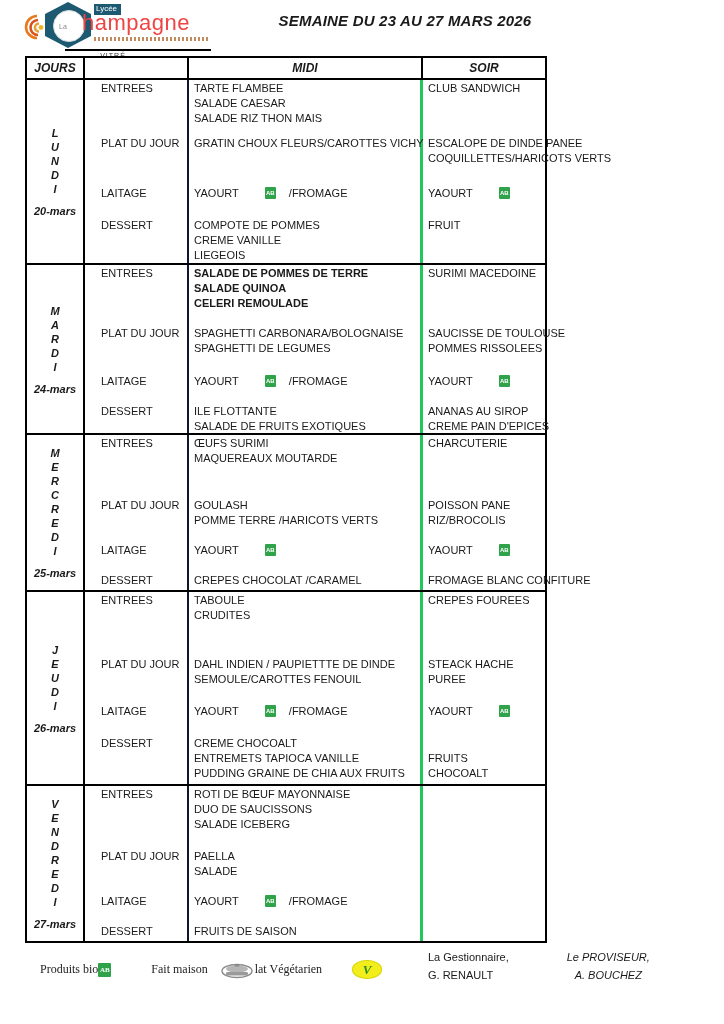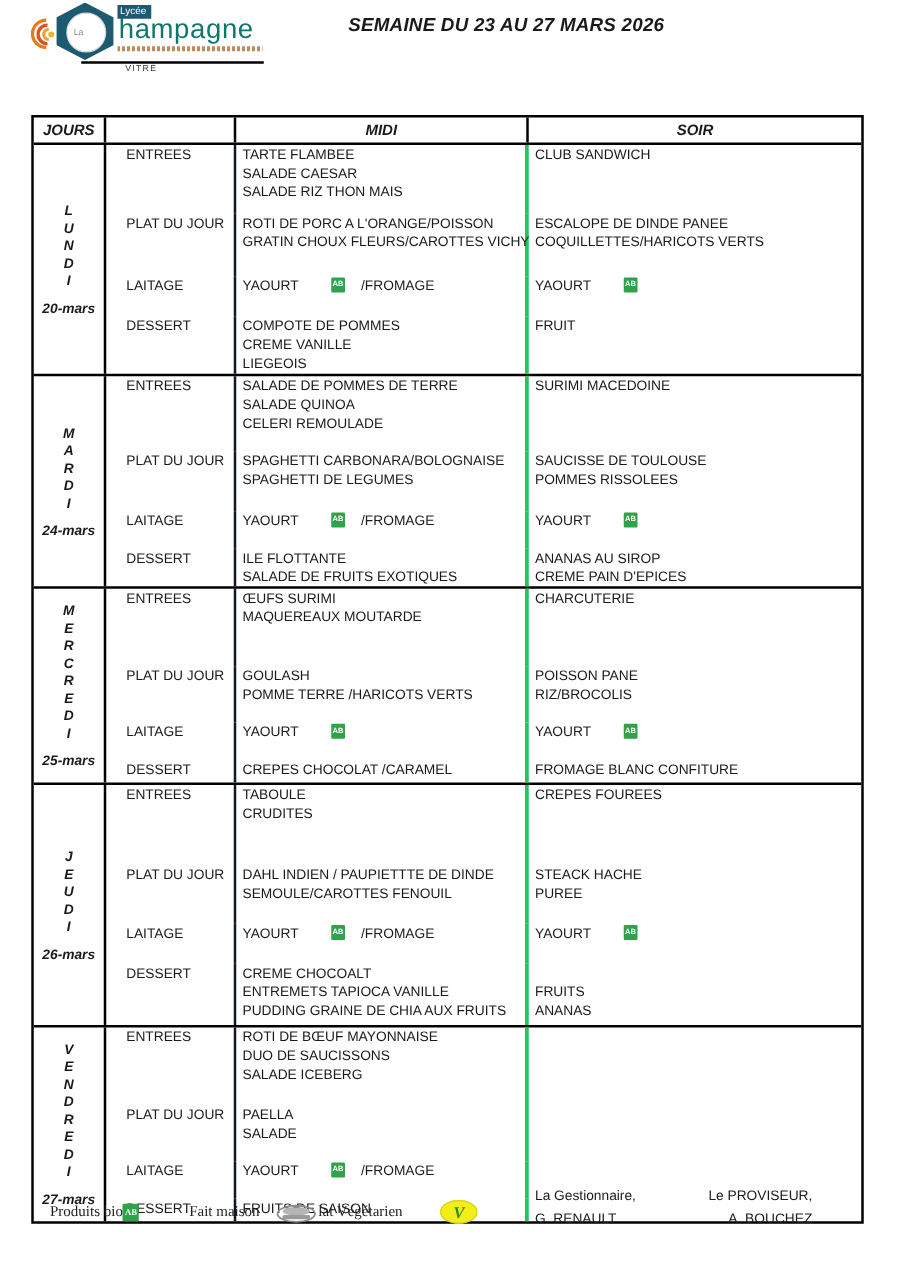--- a/index.html
+++ b/index.html
@@ -9,33 +9,33 @@
   
   .logo{position:absolute;left:25px;top:2px;width:190px;height:58px;}
   .hex{position:absolute;left:20px;top:0;width:46px;height:46px;background:var(--logo-teal,#1d5a72);
        clip-path:polygon(50% 0,100% 26%,100% 74%,50% 100%,0 74%,0 26%);}
   .logo-circle{position:absolute;left:28px;top:8px;width:30px;height:30px;background:#fff;
        border-radius:50%;border:1px solid #d9d9d9;display:flex;align-items:center;}
   .logo-la{font-size:7px;color:#8a8a8a;padding-left:5px;}
   .arcs{position:absolute;left:-2px;top:7px;}
   .lycee-label{position:absolute;left:69px;top:2px;font-size:8px;line-height:10px;color:#fff;
        background:var(--logo-teal,#1d5a72);padding:0 4px 1px 2px;}
-  .champagne{position:absolute;left:57px;top:9px;font-size:22px;line-height:24px;color:#0f766e;letter-spacing:.5px;margin-left:13px;}
+  .champagne{position:absolute;left:57px;top:9px;font-size:22px;line-height:24px;color:#ef4444;letter-spacing:.5px;}
   .tagline{position:absolute;left:69px;top:35px;width:116px;height:4px;
        background:repeating-linear-gradient(90deg,#c08a5a 0 2px,rgba(0,0,0,0) 2px 4px);}
   .logo-underline{position:absolute;left:40px;top:47px;width:146px;height:2px;background:#000;}
   .logo-city{position:absolute;left:48px;top:50px;width:80px;text-align:center;
        font-size:7px;letter-spacing:1px;color:#333;}
 
   
   .page-title{position:absolute;left:255px;top:12px;width:300px;text-align:center;
        font-size:15px;font-weight:bold;font-style:italic;letter-spacing:.2px;}
 
   
-  .menu-table{position:absolute;left:25px;top:56px;width:666px;border:2px solid #000;box-sizing:border-box;margin-top:36px;}
+  .menu-table{position:absolute;left:25px;top:56px;width:522px;border:2px solid #000;box-sizing:border-box;}
   .header-row{display:grid;grid-template-columns:58px 104px 234px 1fr;border-bottom:2px solid #000;}
   .header-cell{box-sizing:border-box;height:20px;display:flex;align-items:center;justify-content:center;
        font-size:12px;font-weight:bold;font-style:italic;}
   .header-cell.b{border-right:2px solid #000;}
 
   .day-block{display:grid;grid-template-columns:58px 104px 234px 1fr;box-sizing:border-box;}
   .day-block:not(:last-child){border-bottom:2px solid #000;}
   .day-block:nth-child(1){grid-template-rows:55px 50px 32px 46px;}
   .day-block:nth-child(2){grid-template-rows:60px 48px 30px 30px;}
   .day-block:nth-child(3){grid-template-rows:62px 45px 30px 18px;}
@@ -62,21 +62,21 @@
        font-family:"Liberation Serif","DejaVu Serif",serif;font-size:12px;color:#222;margin-left:32px;}
   .legend .bio-icon{width:13px;height:14px;line-height:14px;font-size:7px;margin:0;}
   .gap30{margin-left:32px;} .gap38{margin-left:40px;} .gap10{margin-left:12px;}
   .gap2{margin-left:1px;} .gap28{margin-left:30px;}
   .veg-icon{width:30px;height:19px;background:var(--veg-yellow,#f2ee1b);border-radius:50%;
        display:flex;align-items:center;justify-content:center;
        color:var(--veg-green,#2f8a2a);font-weight:bold;font-size:13px;font-style:italic;
        font-family:"Liberation Serif",serif;box-shadow:inset 0 0 0 1px #d8d414;}
   .signatures{position:absolute;left:428px;top:948px;display:flex;}
   .sig-col{font-size:11px;line-height:18px;}
-  .sig-col.c2{margin-left:58px;text-align:right;}
+  .sig-col.c2{margin-left:58px;text-align:center;font-style:italic;}
 
   .pot-icon{display:inline-block;}
 </style>
 </head>
 <body>
 
 <div class="logo">
   <div class="hex"></div>
   <svg class="arcs" width="34" height="34" viewBox="0 0 34 34">
     <path d="M14 7 A11 11 0 0 0 14 29" fill="none" stroke="#e87a1e" stroke-width="2.6"></path>
@@ -119,21 +119,20 @@
         <div class="meal-cell midi-cell" style="grid-row: 1;">
           <div class="menu-line">TARTE FLAMBEE</div>
           <div class="menu-line">SALADE CAESAR</div>
           <div class="menu-line">SALADE RIZ THON MAIS</div>
         </div>
         <div class="meal-cell soir-cell" style="grid-row: 1;">
           <div class="menu-line">CLUB SANDWICH</div>
         </div>
         <div class="course-label" style="grid-row: 2;">PLAT DU JOUR</div>
         <div class="meal-cell midi-cell" style="grid-row: 2;">
-          <div class="menu-line">ROTI DE PORC A L'ORANGE/POISSON</div>
           <div class="menu-line">GRATIN CHOUX FLEURS/CAROTTES VICHY</div>
         </div>
         <div class="meal-cell soir-cell" style="grid-row: 2;">
           <div class="menu-line">ESCALOPE DE DINDE PANEE</div>
           <div class="menu-line">COQUILLETTES/HARICOTS VERTS</div>
         </div>
         <div class="course-label" style="grid-row: 3;">LAITAGE</div>
         <div class="meal-cell midi-cell" style="grid-row: 3;">
           <div class="menu-line"><span>YAOURT</span><span class="bio-icon">AB</span><span>/FROMAGE</span></div>
         </div>
@@ -155,21 +154,21 @@
           <div class="day-letters">
             <div class="day-letter">M</div>
             <div class="day-letter">A</div>
             <div class="day-letter">R</div>
             <div class="day-letter">D</div>
             <div class="day-letter">I</div>
           </div>
           <div class="day-date">24-mars</div>
         </div>
         <div class="course-label" style="grid-row: 1;">ENTREES</div>
-        <div class="meal-cell midi-cell" style="grid-row: 1;">
+        <div class="meal-cell midi-cell" style="grid-row: 1; font-weight: bold;">
           <div class="menu-line">SALADE DE POMMES DE TERRE</div>
           <div class="menu-line">SALADE QUINOA</div>
           <div class="menu-line">CELERI REMOULADE</div>
         </div>
         <div class="meal-cell soir-cell" style="grid-row: 1;">
           <div class="menu-line">SURIMI MACEDOINE</div>
         </div>
         <div class="course-label" style="grid-row: 2;">PLAT DU JOUR</div>
         <div class="meal-cell midi-cell" style="grid-row: 2;">
           <div class="menu-line">SPAGHETTI CARBONARA/BOLOGNAISE</div>
@@ -279,21 +278,21 @@
         </div>
         <div class="course-label" style="grid-row: 4;">DESSERT</div>
         <div class="meal-cell midi-cell" style="grid-row: 4;">
           <div class="menu-line">CREME CHOCOALT</div>
           <div class="menu-line">ENTREMETS TAPIOCA VANILLE</div>
           <div class="menu-line">PUDDING GRAINE DE CHIA AUX FRUITS</div>
         </div>
         <div class="meal-cell soir-cell" style="grid-row: 4;">
           <div class="menu-line"></div>
           <div class="menu-line">FRUITS</div>
-          <div class="menu-line">ANANAS</div>
+          <div class="menu-line">CHOCOALT</div>
         </div>
       </div>
       <div class="day-block">
         <div class="day-cell" style="grid-row: 1 / 5;">
           <div class="day-letters">
             <div class="day-letter">V</div>
             <div class="day-letter">E</div>
             <div class="day-letter">N</div>
             <div class="day-letter">D</div>
             <div class="day-letter">R</div>

